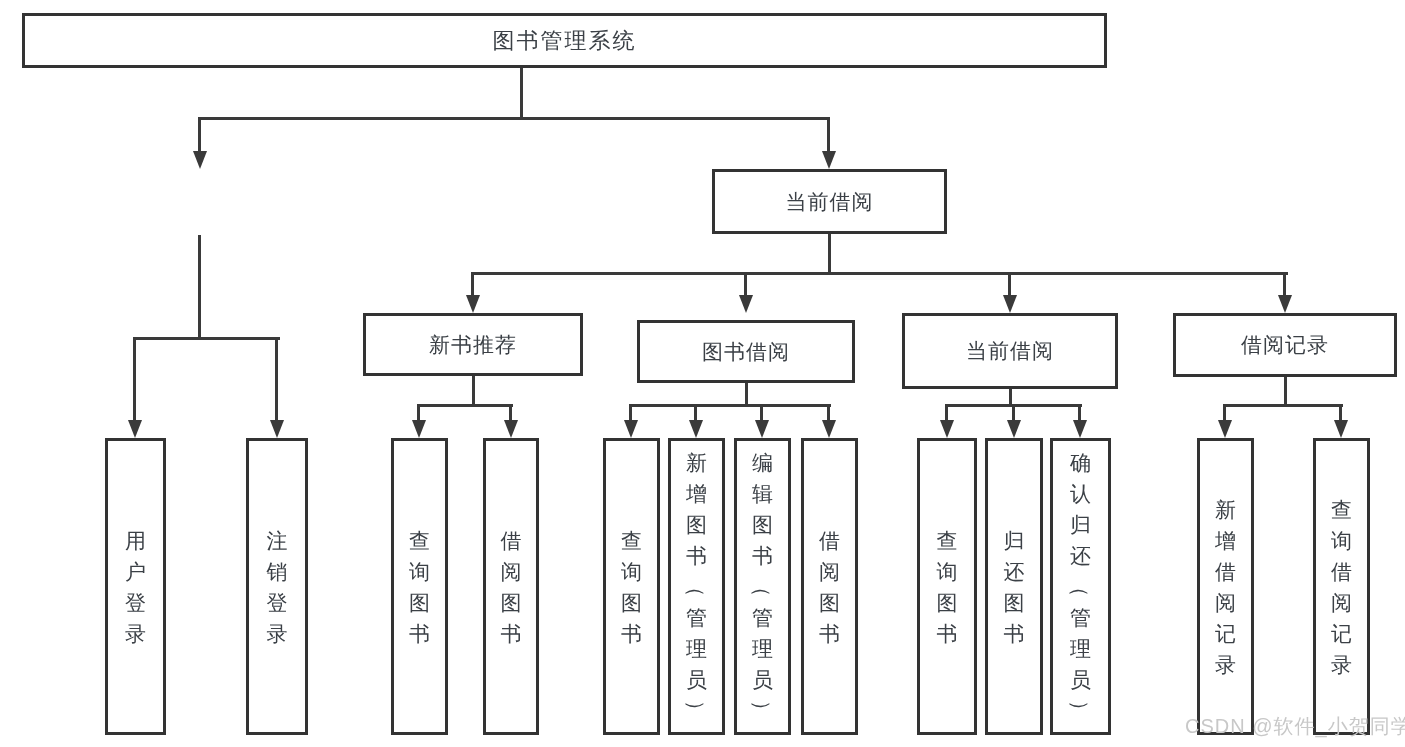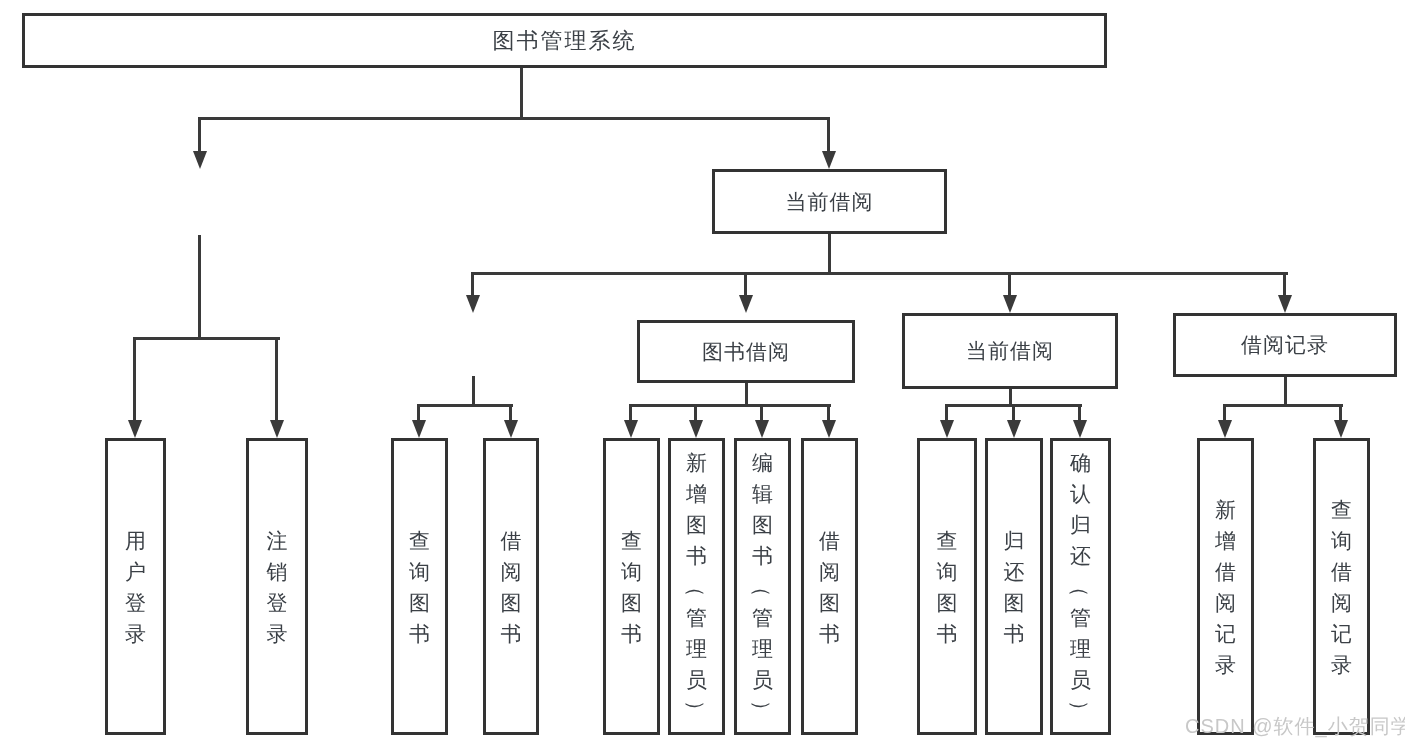--- a/index.html
+++ b/index.html
@@ -79,20 +79,23 @@
   <div class="arrow" style="left:1334px;top:404px;height:34px;"></div>
 
   <div class="box" style="left:22px;top:13px;width:1085px;height:55px;">
     <span class="lbl root-lbl">图书管理系统</span>
   </div>
 
   <div class="box" style="left:712px;top:169px;width:235px;height:65px;">
     <span class="lbl">当前借阅</span>
   </div>
 
+  <div class="box" style="left:363px;top:313px;width:220px;height:63px;">
+    <span class="lbl">新书推荐</span>
+  </div>
   <div class="box" style="left:637px;top:313px;width:218px;height:63px;margin-top:7px;">
     <span class="lbl">图书借阅</span>
   </div>
   <div class="box" style="left:902px;top:313px;width:216px;height:76px;">
     <span class="lbl">当前借阅</span>
   </div>
   <div class="box" style="left:1173px;top:313px;width:224px;height:64px;">
     <span class="lbl">借阅记录</span>
   </div>
 

